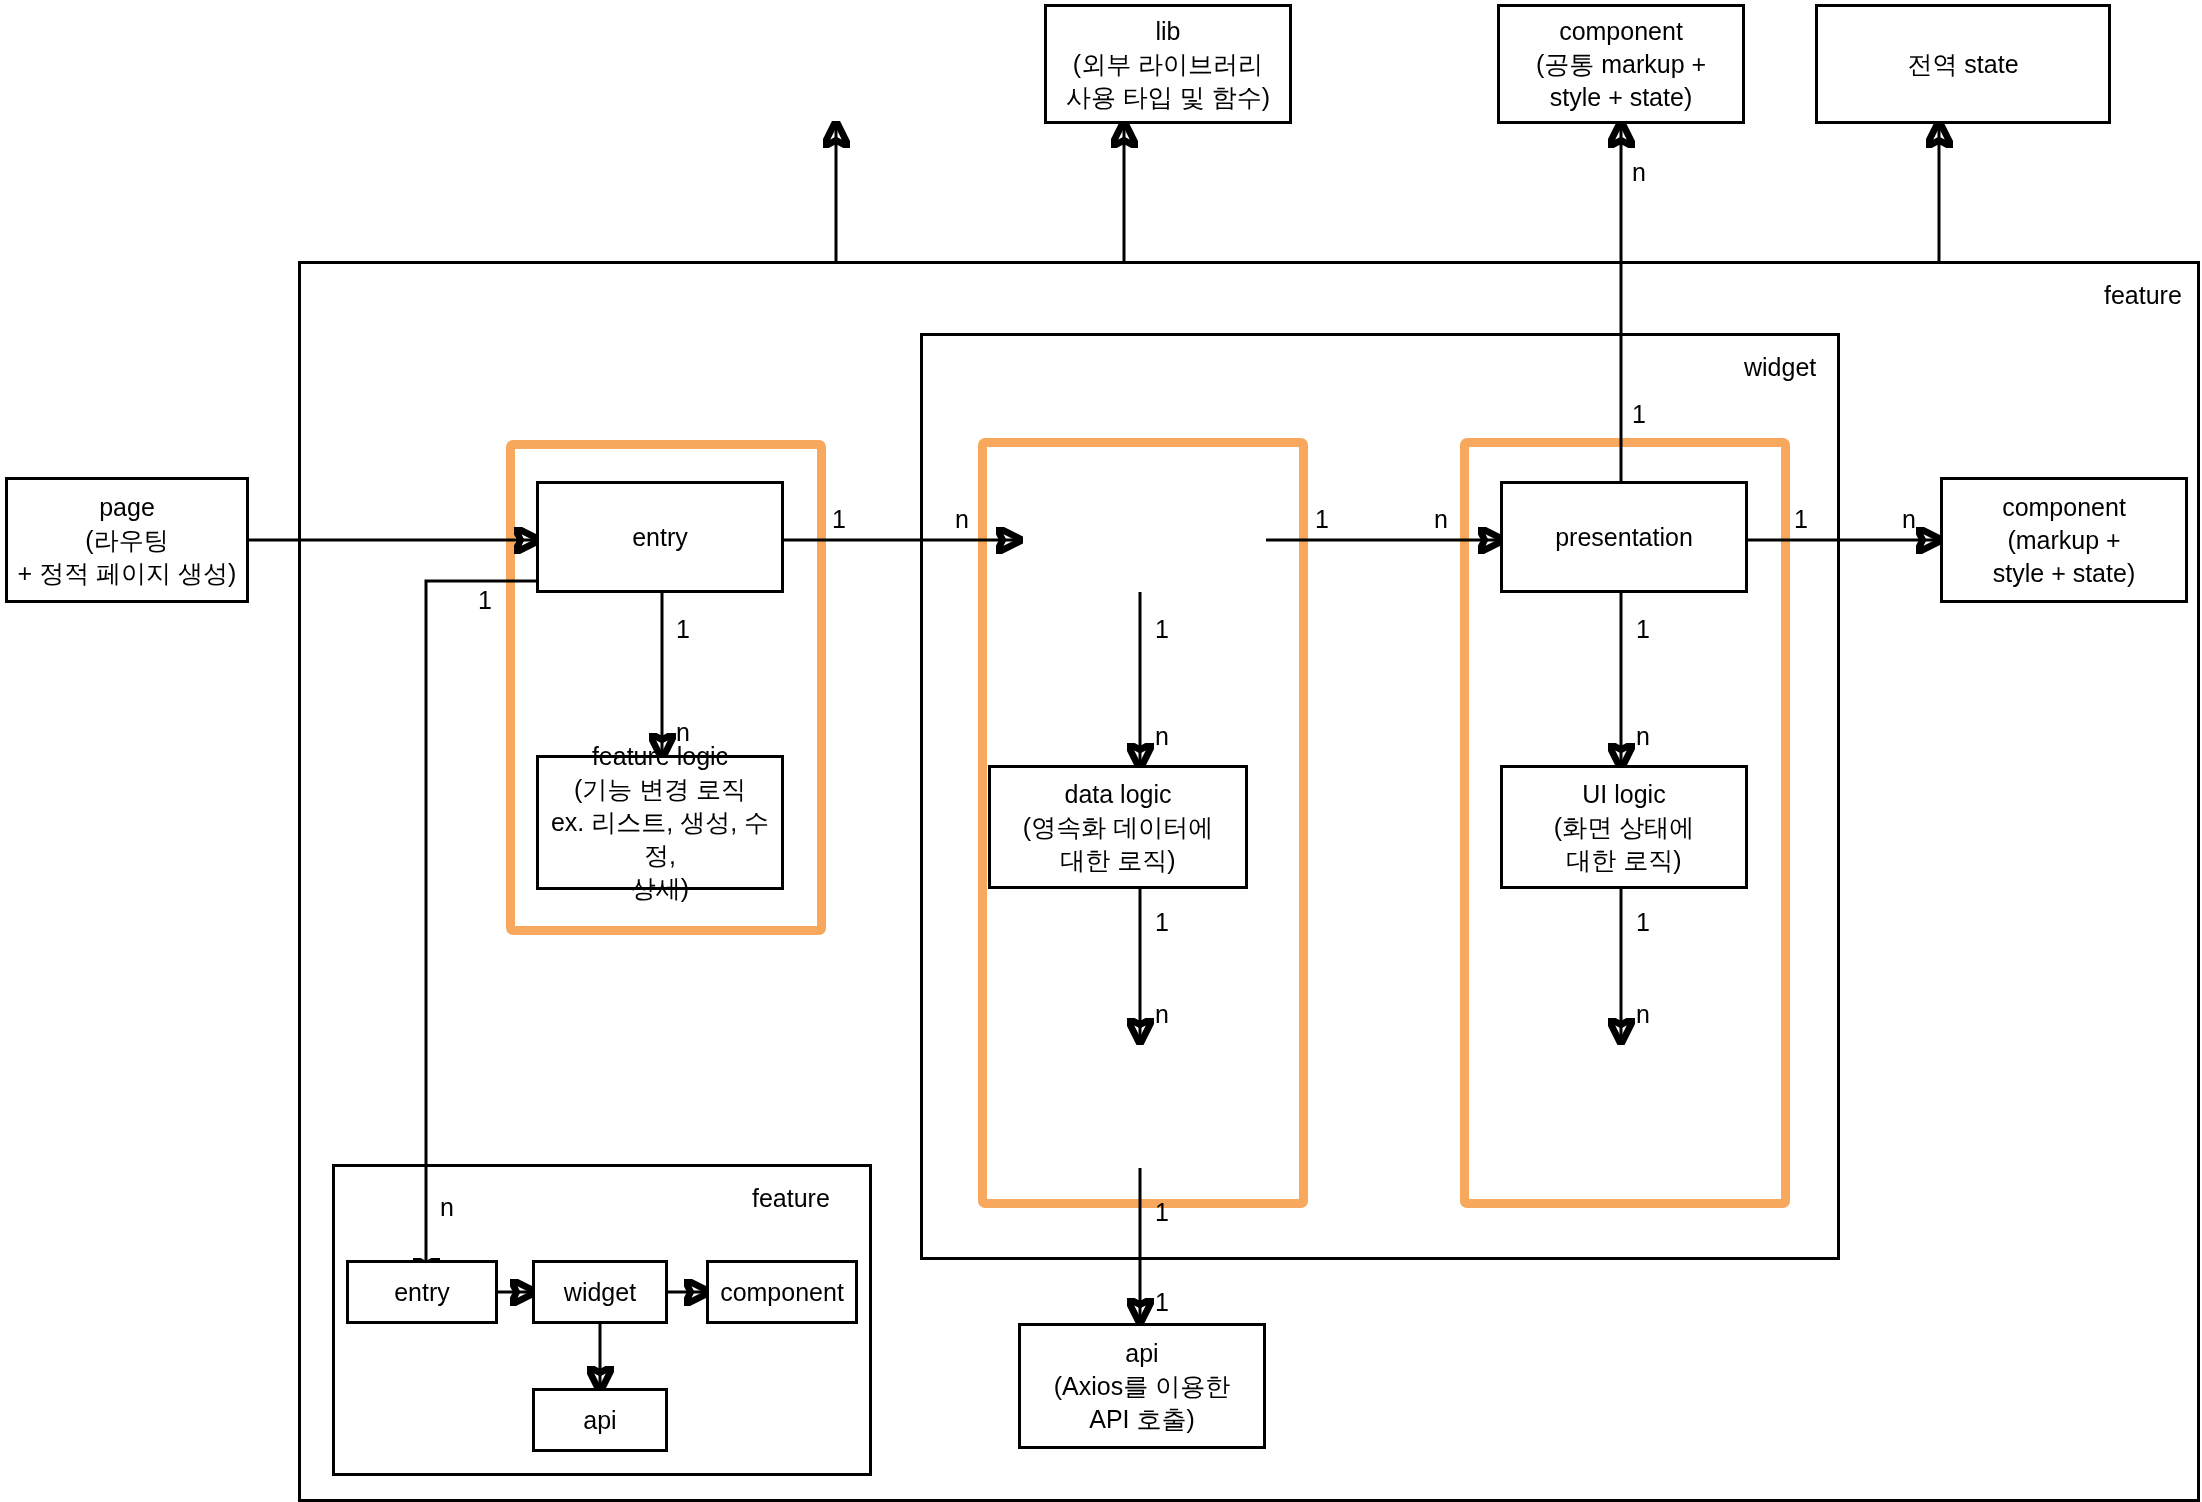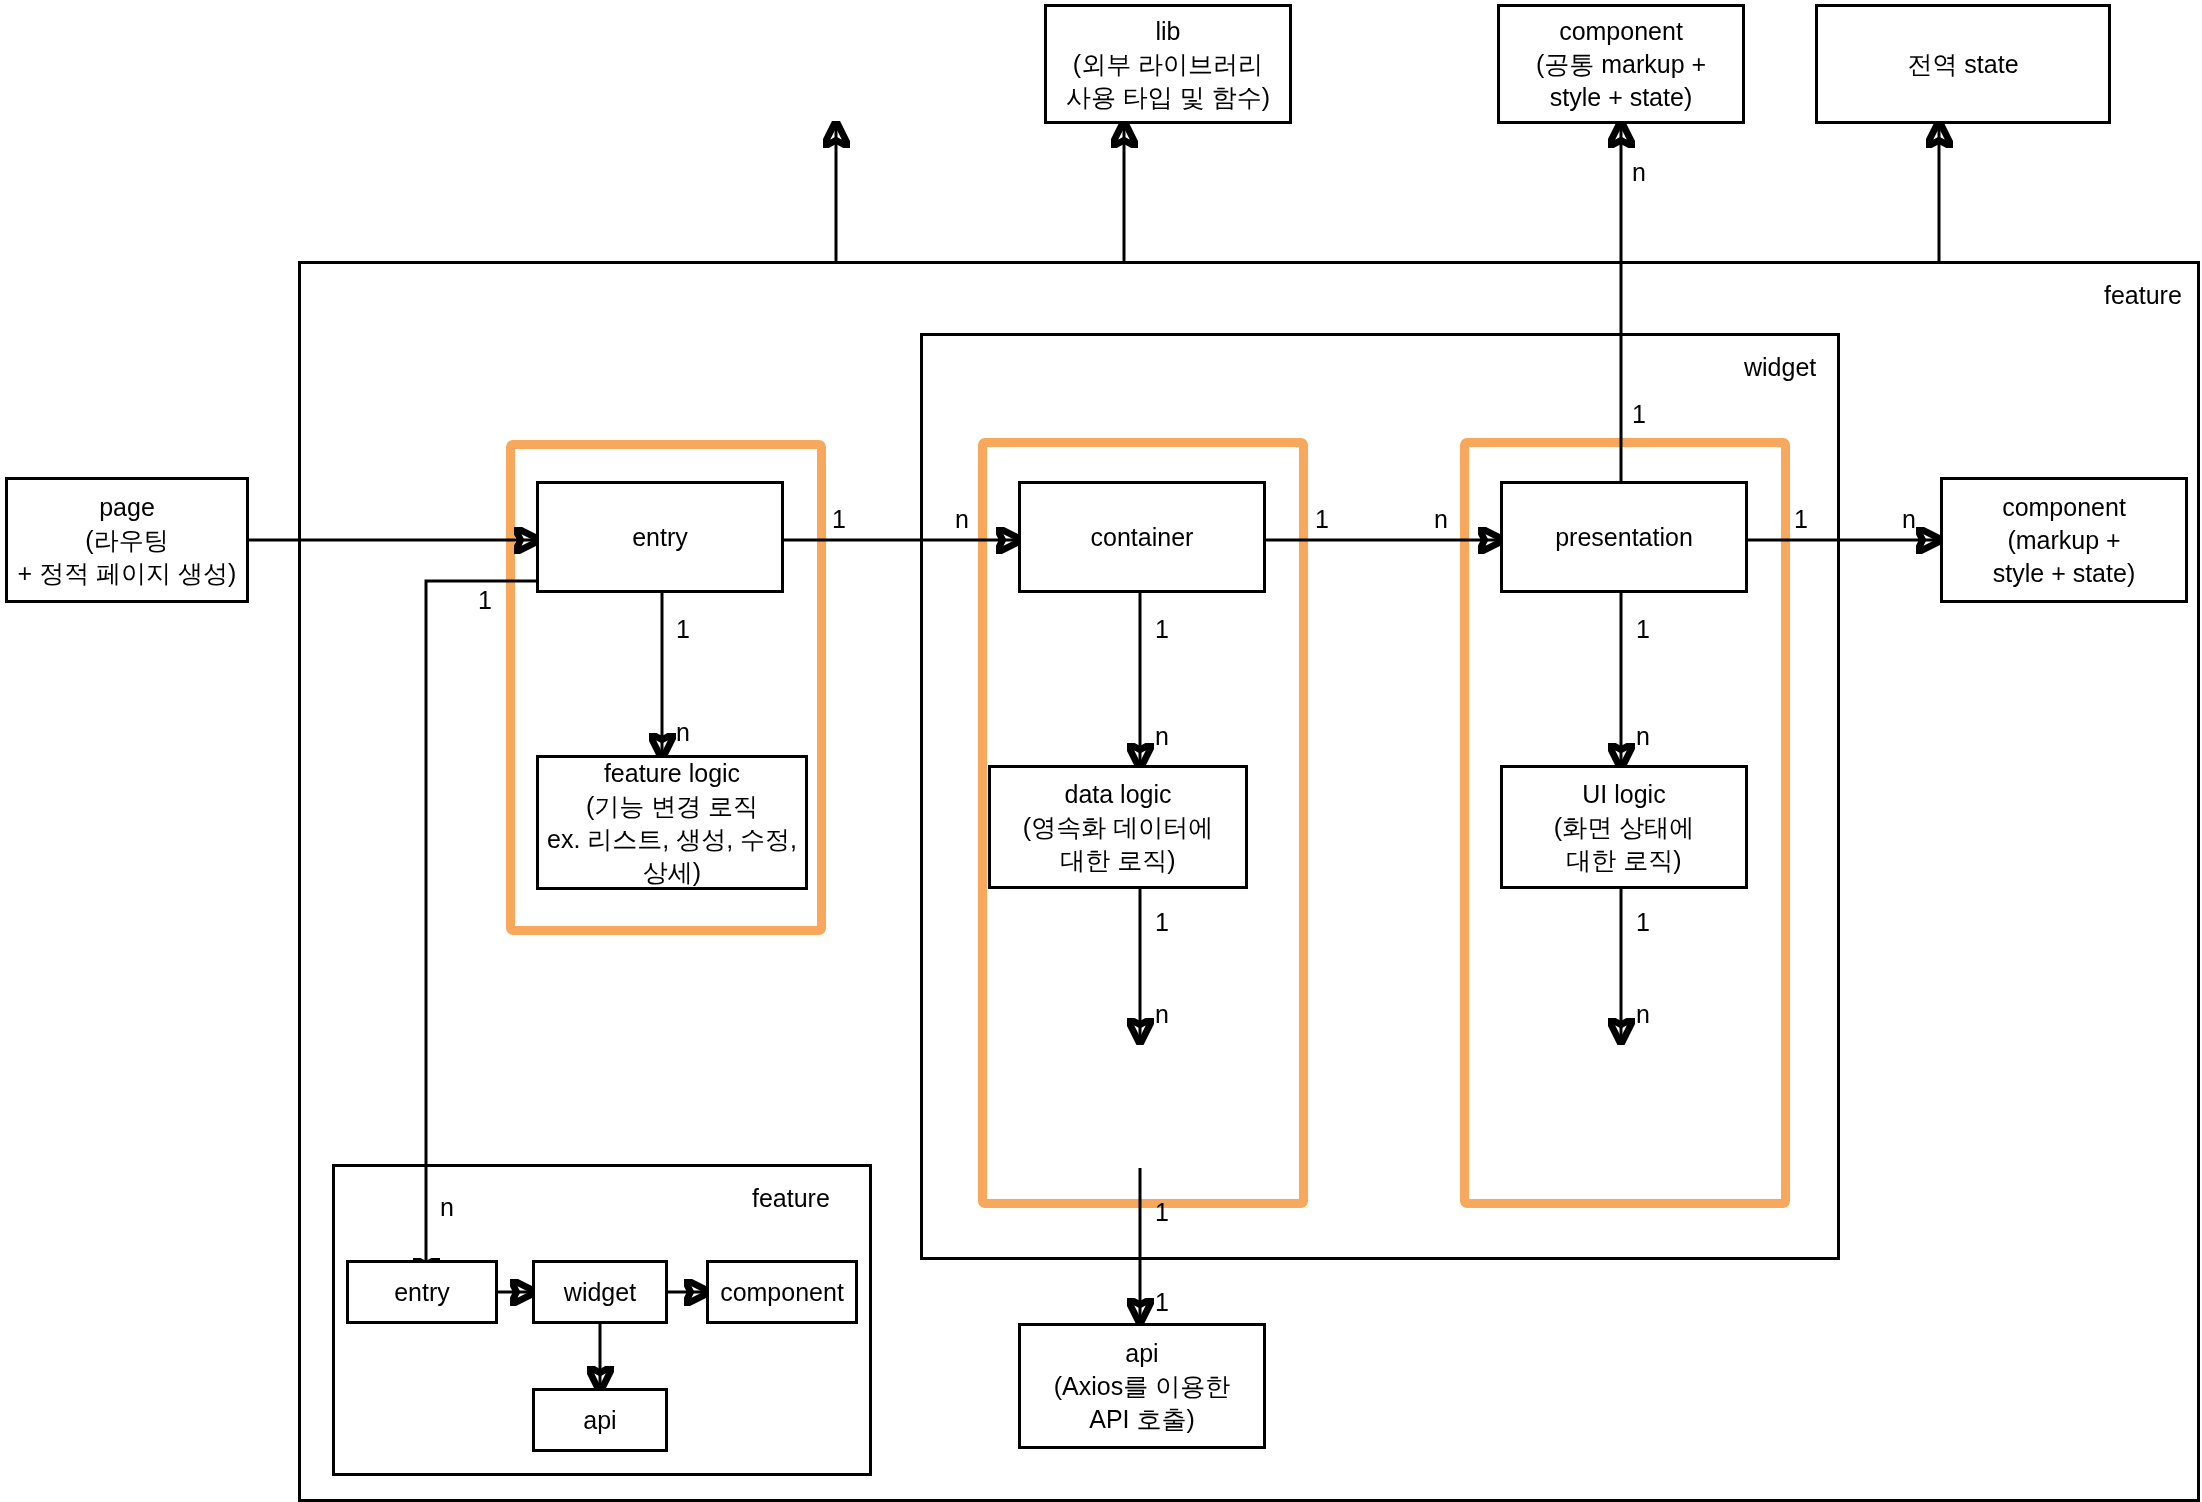--- a/index.html
+++ b/index.html
@@ -149,26 +149,25 @@
   <div class="box" style="left:1497px; top:4px; width:248px; height:120px;">component
 (공통 markup +
 style + state)</div>
   <div class="box" style="left:1815px; top:4px; width:296px; height:120px;">전역 state</div>
 
   <div class="box" style="left:5px; top:477px; width:244px; height:126px;">page
 (라우팅
 + 정적 페이지 생성)</div>
 
   <div class="box" style="left:536px; top:481px; width:248px; height:112px;">entry</div>
-  <div class="box" style="left:536px; top:755px; width:272px; height:135px;">feature logic
+  <div class="box" style="left:536px; top:755px; width:248px; height:135px;">feature logic
 (기능 변경 로직
 ex. 리스트, 생성, 수정,
 상세)</div>
 
-  <div class="box" style="left:1018px; top:481px; width:248px; height:112px;">container</div>
   <div class="box" style="left:988px; top:765px; width:260px; height:124px;">data logic
 (영속화 데이터에
 대한 로직)</div>
 
   <div class="box" style="left:1500px; top:481px; width:248px; height:112px;">presentation</div>
   <div class="box" style="left:1500px; top:765px; width:248px; height:124px;">UI logic
 (화면 상태에
 대한 로직)</div>
 
   <div class="box" style="left:1940px; top:477px; width:248px; height:126px;">component

